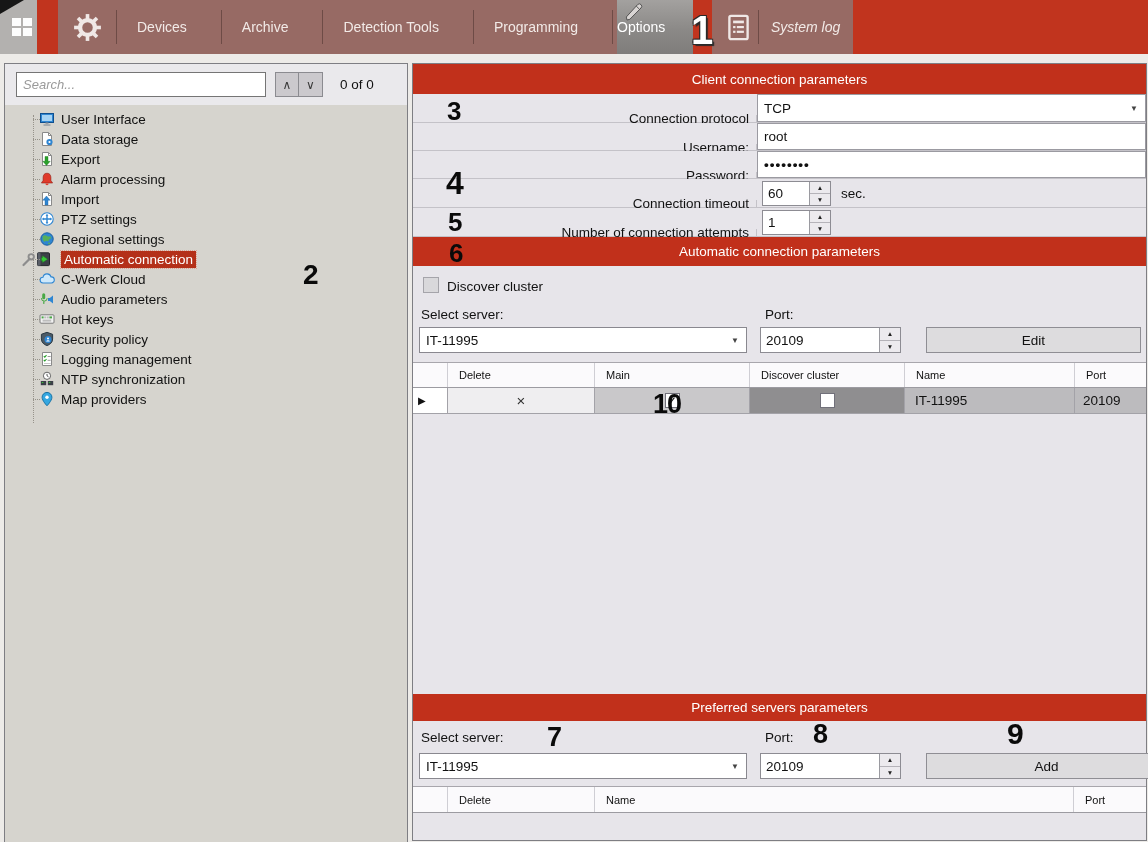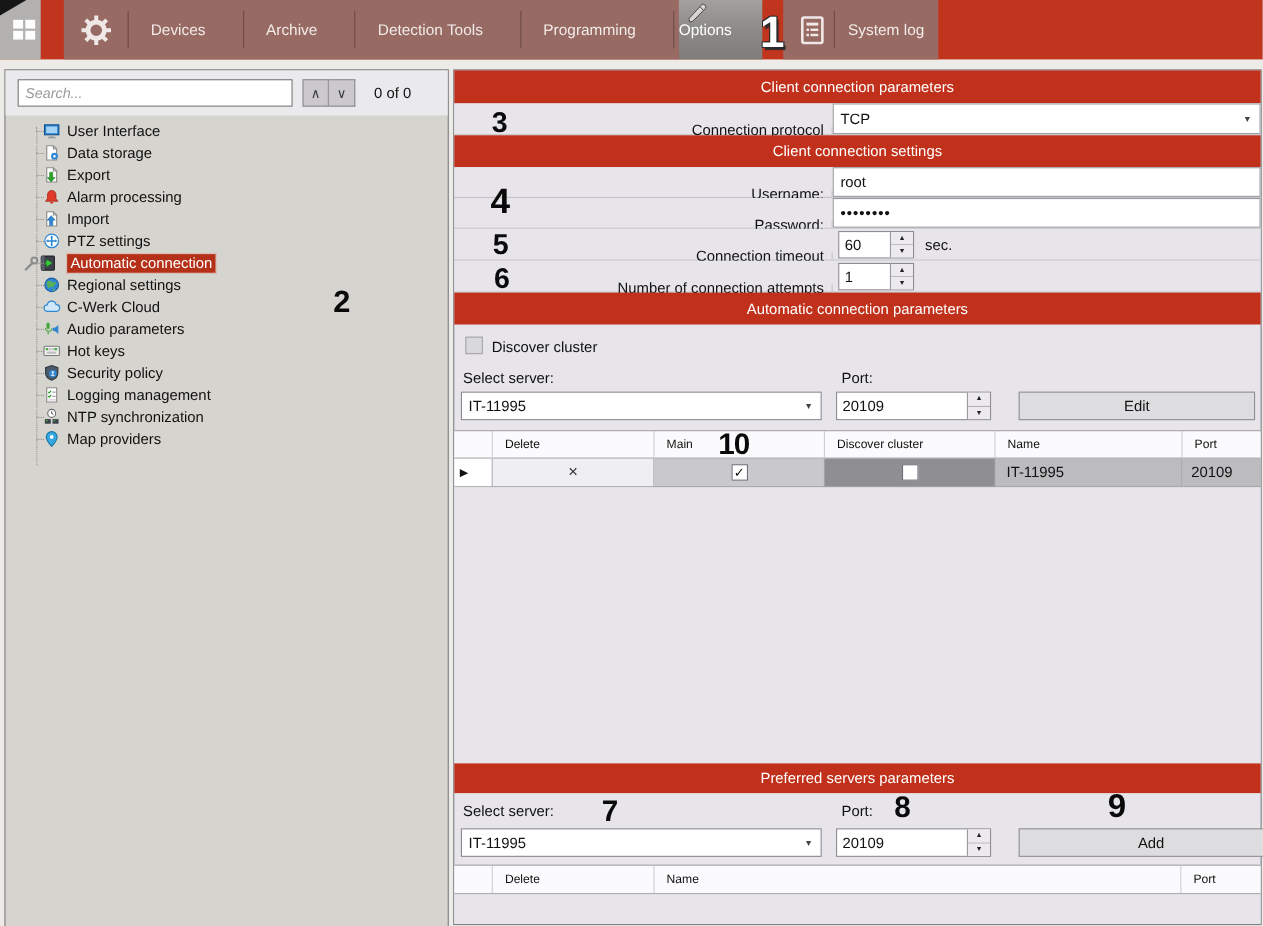--- a/index.html
+++ b/index.html
@@ -19,21 +19,21 @@
     background:#976a64; display:flex; align-items:center; overflow:hidden; }
   .tb-gear { margin-left:15px; display:flex; align-items:center; }
   .tb-sep { width:1px; height:34px; background:#6e4b46; margin:0 0 0 14px; flex:0 0 auto; }
   .tb-tab { color:#f2eae7; font-size:14px; padding:0 20px; white-space:nowrap; cursor:default; }
   .tb-tab.narrow { padding:0 16px; }
   .tb-options { position:absolute; left:617px; top:0; width:76px; height:54px;
     background:linear-gradient(180deg,#a3a19f 0%,#8b8987 55%,#7f7d7b 100%);
     color:#fff; font-size:14px; display:flex; align-items:center; justify-content:flex-start; }
   .pencil { position:absolute; left:622px; top:0px; }
   .tb-syslog { position:absolute; left:712px; top:0; width:141px; height:54px;
-    background:#976a64; display:flex; align-items:center; color:#f2eae7; font-size:14px; }
+    background:#976a64; display:flex; align-items:center; color:#f2eae7; font-size:14px;font-style:italic; }
   .tb-syslog .tb-sep { margin-left:6px; }
   .tb-syslog .lbl { margin-left:12px; white-space:nowrap; }
 
   
   .ann { position:absolute; font-weight:bold; color:#0a0a0a; line-height:1; z-index:50;
     font-family:"Liberation Sans",sans-serif; letter-spacing:-1px; }
   .ann1 { color:#fff; font-size:40px;
     text-shadow:-1px -1px 0 #2a2a2a, 1px -1px 0 #2a2a2a, -1px 1px 0 #2a2a2a, 2px 2px 1px #2a2a2a; }
 
   
@@ -253,45 +253,45 @@
     </div>
     <div class="titem">
       <span class="ticon">
           <svg width="16" height="16" viewBox="0 0 16 16">
             <circle cx="8" cy="8" r="6.2" fill="#fff" stroke="#2f86d2" stroke-width="1.1"></circle>
             <path d="M8 2.8 L9.4 4.8 H8.7 V7.3 H11.2 V6.6 L13.2 8 11.2 9.4 V8.7 H8.7 V11.2 H9.4 L8 13.2 6.6 11.2 H7.3 V8.7 H4.8 V9.4 L2.8 8 4.8 6.6 V7.3 H7.3 V4.8 H6.6 Z" fill="#2f86d2"></path>
           </svg>
         </span>
       <span class="tlabel">PTZ settings</span>
     </div>
+    <div class="titem">
+      <span class="ticon">
+          <svg width="16" height="16" viewBox="0 0 16 16">
+            <circle cx="8" cy="8" r="6.2" fill="#2f86d2" stroke="#1b5fa0"></circle>
+            <path d="M3.6 5.2 q2.2-1.8 4.4-.3 q1.2 1 3.2.4 l1.2 1.7 -2.2 1.2 -1 2.2 -2.2-.6 -1.6 1.2 -1.7-2.3 z" fill="#57b05a"></path>
+            <path d="M9.5 11.5 l1.8.4 -1 1.6 -1.4-.6 z" fill="#57b05a"></path>
+          </svg>
+        </span>
+      <span class="tlabel">Regional settings</span>
+    </div>
     <div class="titem two selected">
       <span class="ticon wide">
           <svg width="34" height="16" viewBox="0 0 34 16">
             <path d="M2.5 14 L8.5 8" stroke="#8d8d8d" stroke-width="2.2" stroke-linecap="round"></path>
             <circle cx="10.2" cy="5.8" r="2.7" fill="none" stroke="#8d8d8d" stroke-width="1.9"></circle>
             <rect x="16.5" y="1.8" width="12" height="12.8" rx="1" fill="#3c4048" stroke="#23262b"></rect>
             <rect x="16.5" y="1.8" width="3" height="12.8" fill="#5a5f68"></rect>
             <path d="M21.5 4.8 l5 3.4 -5 3.4 v-1.9 h-1 v-3 h1 Z" fill="#37c837" stroke="#1f8a1f" stroke-width="0.4"></path>
           </svg>
         </span>
       <span class="tlabel">Automatic connection</span>
     </div>
     <div class="titem">
       <span class="ticon">
           <svg width="16" height="16" viewBox="0 0 16 16">
-            <circle cx="8" cy="8" r="6.2" fill="#2f86d2" stroke="#1b5fa0"></circle>
-            <path d="M3.6 5.2 q2.2-1.8 4.4-.3 q1.2 1 3.2.4 l1.2 1.7 -2.2 1.2 -1 2.2 -2.2-.6 -1.6 1.2 -1.7-2.3 z" fill="#57b05a"></path>
-            <path d="M9.5 11.5 l1.8.4 -1 1.6 -1.4-.6 z" fill="#57b05a"></path>
-          </svg>
-        </span>
-      <span class="tlabel">Regional settings</span>
-    </div>
-    <div class="titem">
-      <span class="ticon">
-          <svg width="16" height="16" viewBox="0 0 16 16">
             <path d="M4 12 a2.9 2.9 0 0 1 0-5.8 A4.1 4.1 0 0 1 12 5.9 a2.7 2.7 0 0 1 .5 6.1 Z" fill="#cfe9fb" stroke="#2f86d2" stroke-width="1.1"></path>
           </svg>
         </span>
       <span class="tlabel">C-Werk Cloud</span>
     </div>
     <div class="titem">
       <span class="ticon">
           <svg width="16" height="16" viewBox="0 0 16 16">
             <rect x="3.2" y="2.2" width="3" height="6" rx="1.5" fill="#49a845"></rect>
             <path d="M2.4 7.2 a2.9 2.9 0 0 0 5.8 0" fill="none" stroke="#49a845" stroke-width="1"></path>
@@ -372,23 +372,20 @@
   <div class="frow" style="height:29px;">
     <div class="flabel">Connection protocol</div>
     <div class="finput">
       <div class="wbox">
         <span>TCP</span>
         <span class="caret">▼</span>
       </div>
     </div>
   </div>
 
-  <div class="sechdr" style="height:29px;">
-    <span>Client connection settings</span>
-  </div>
 
   <div class="frow" style="height:28px;">
     <div class="flabel">Username:</div>
     <div class="finput">
       <div class="wbox">
         <span>root</span>
       </div>
     </div>
   </div>
 

